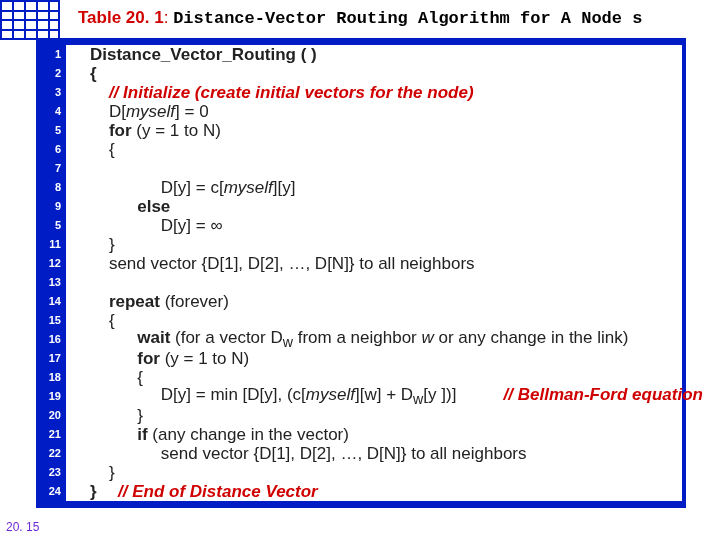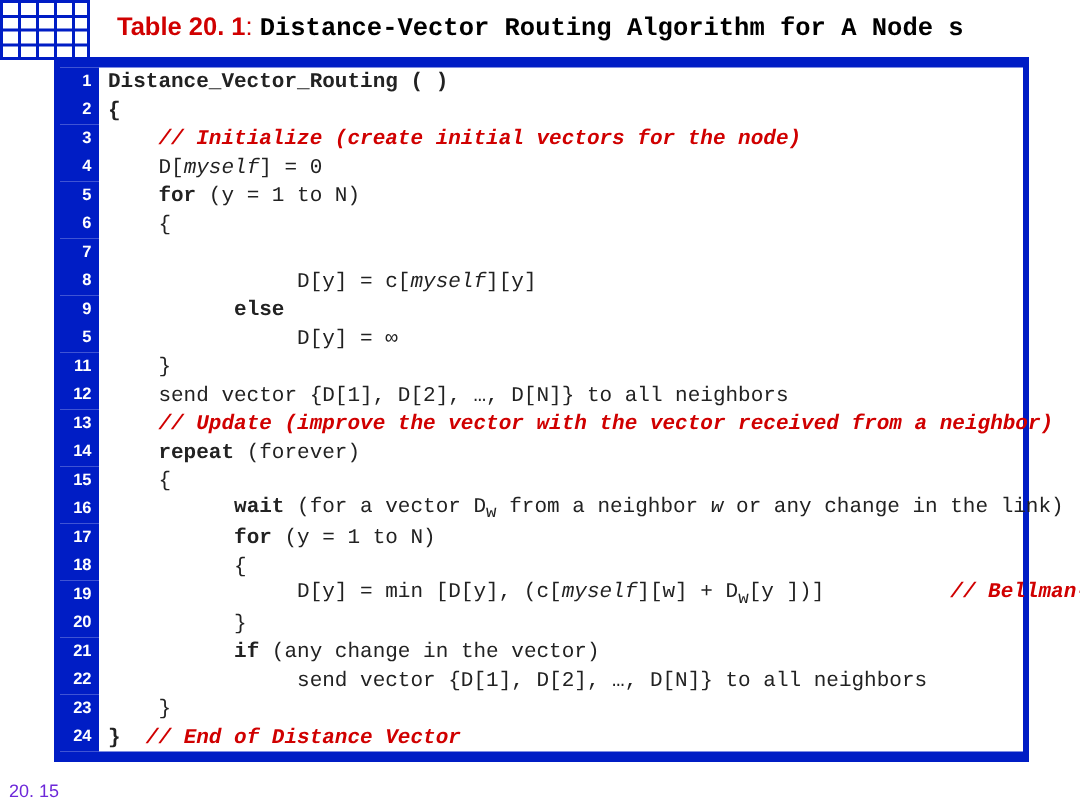--- a/index.html
+++ b/index.html
@@ -53,31 +53,31 @@
     font-size: 11px;
     font-weight: bold;
     width: 26px;
     text-align: right;
     padding-right: 5px;
     height: 100%;
     line-height: 19px;
     flex-shrink: 0;
   }
   .code {
-    font-size: 14px;
+    font-size: 17px;
     color: #222;
-    padding-left: 6px;
+    padding-left: 24px;
     white-space: pre;
     flex: 1;
-    font-family: Liberation Mono, monospace;
+    font-family: Liberation Sans, sans-serif;
   }
   .kw { font-weight: bold; }
   .it { font-style: italic; }
   .cmt { color: #d00000; font-weight: bold; font-style: italic; }
-  .cmt2 { color: #d00000; font-weight: bold; font-style: italic; }
+  .cmt2 { color: #d00000; font-weight: bold; font-style: italic; margin-left: 12px; }
   .bf { color: #d00000; font-weight: bold; font-style: italic; }
   .slide-num {
     position: absolute;
     bottom: 6px;
     left: 6px;
     font-size: 12px;
     color: #6d28d9;
   }
 </style>
 </head>
@@ -148,21 +148,20 @@
     <div class="algo-line">
       <div class="ln">11</div>
       <div class="code">    }</div>
     </div>
     <div class="algo-line">
       <div class="ln">12</div>
       <div class="code">    send vector {D[1], D[2], …, D[N]} to all neighbors</div>
     </div>
     <div class="algo-line">
       <div class="ln">13</div>
-      <div class="code">    <span class="cmt">// Update (improve the vector with the vector received from a neighbor)</span></div>
     </div>
     <div class="algo-line">
       <div class="ln">14</div>
       <div class="code">    <span class="kw">repeat</span> (forever)</div>
     </div>
     <div class="algo-line">
       <div class="ln">15</div>
       <div class="code">    {</div>
     </div>
     <div class="algo-line">

